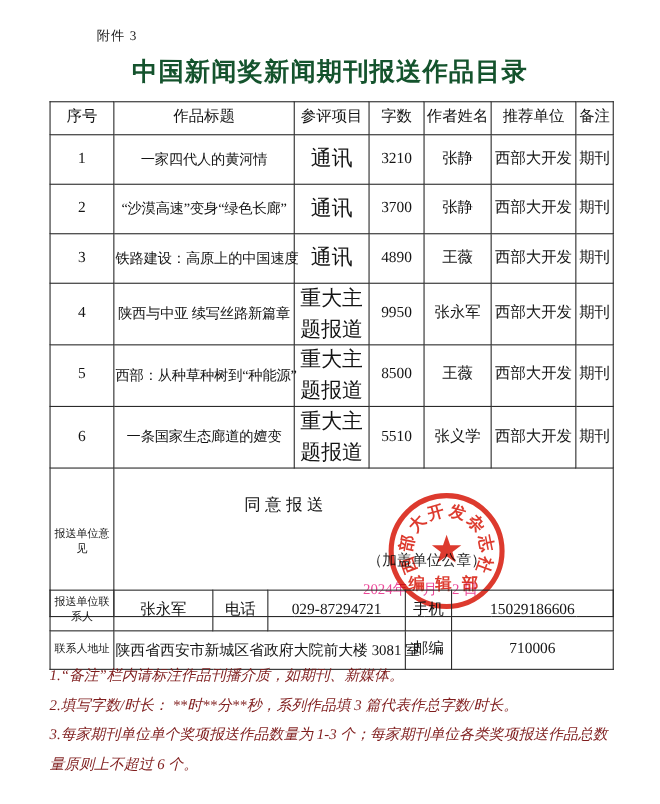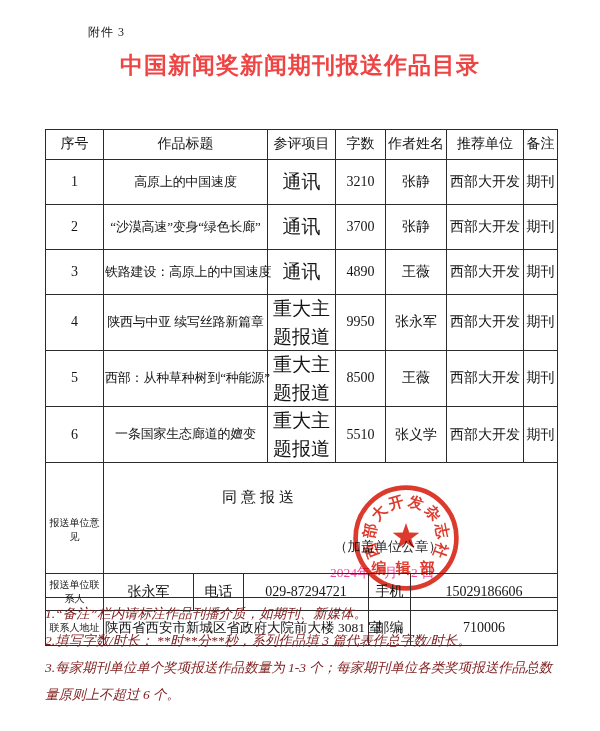--- a/index.html
+++ b/index.html
@@ -9,25 +9,25 @@
     font-family:"Liberation Serif","DejaVu Serif",serif; color:#111;
     overflow:hidden;
   }
   .attachment {
     position:absolute; left:88px; top:24px;
     font-size:12px; color:#1a1a1a; letter-spacing:1px;
   }
   .doc-title {
     position:absolute; left:0; top:50px; width:600px;
     text-align:center; font-family:"Liberation Sans","DejaVu Sans",sans-serif;
-    font-weight:bold; font-size:23px; color:#ef4444; letter-spacing:1px;
+    font-weight:bold; font-size:23px; color:#14532d; letter-spacing:1px;
   }
   table.grid {
     position:absolute; left:45px; border-collapse:collapse; table-layout:fixed;
-    width:512px; font-size:14px; color:#141414;margin-top:37px;
+    width:512px; font-size:14px; color:#141414;
   }
   table.main { top:92px; }
   table.contact { top:536px; }
   table.grid td, table.grid th {
     border:1px solid #2b2b2b; text-align:center; vertical-align:middle;
     font-weight:normal; padding:0 1px; line-height:1.45;
   }
   tr.hdr { height:30px; }
   tr.datarow.h45 { height:45px; }
   tr.datarow.h48 { height:48px; }
@@ -81,21 +81,21 @@
       <th>序号</th>
       <th>作品标题</th>
       <th>参评项目</th>
       <th>字数</th>
       <th>作者姓名</th>
       <th>推荐单位</th>
       <th>备注</th>
     </tr>
     <tr class="datarow h45">
       <td>1</td>
-      <td class="worktitle">高原上的中国速度</td>
+      <td class="worktitle">一家四代人的黄河情</td>
       <td class="category">通讯</td>
       <td>3210</td>
       <td>张静</td>
       <td>西部大开发</td>
       <td>期刊</td>
     </tr>
     <tr class="datarow h45">
       <td>2</td>
       <td class="worktitle">“沙漠高速”变身“绿色长廊”</td>
       <td class="category">通讯</td>

